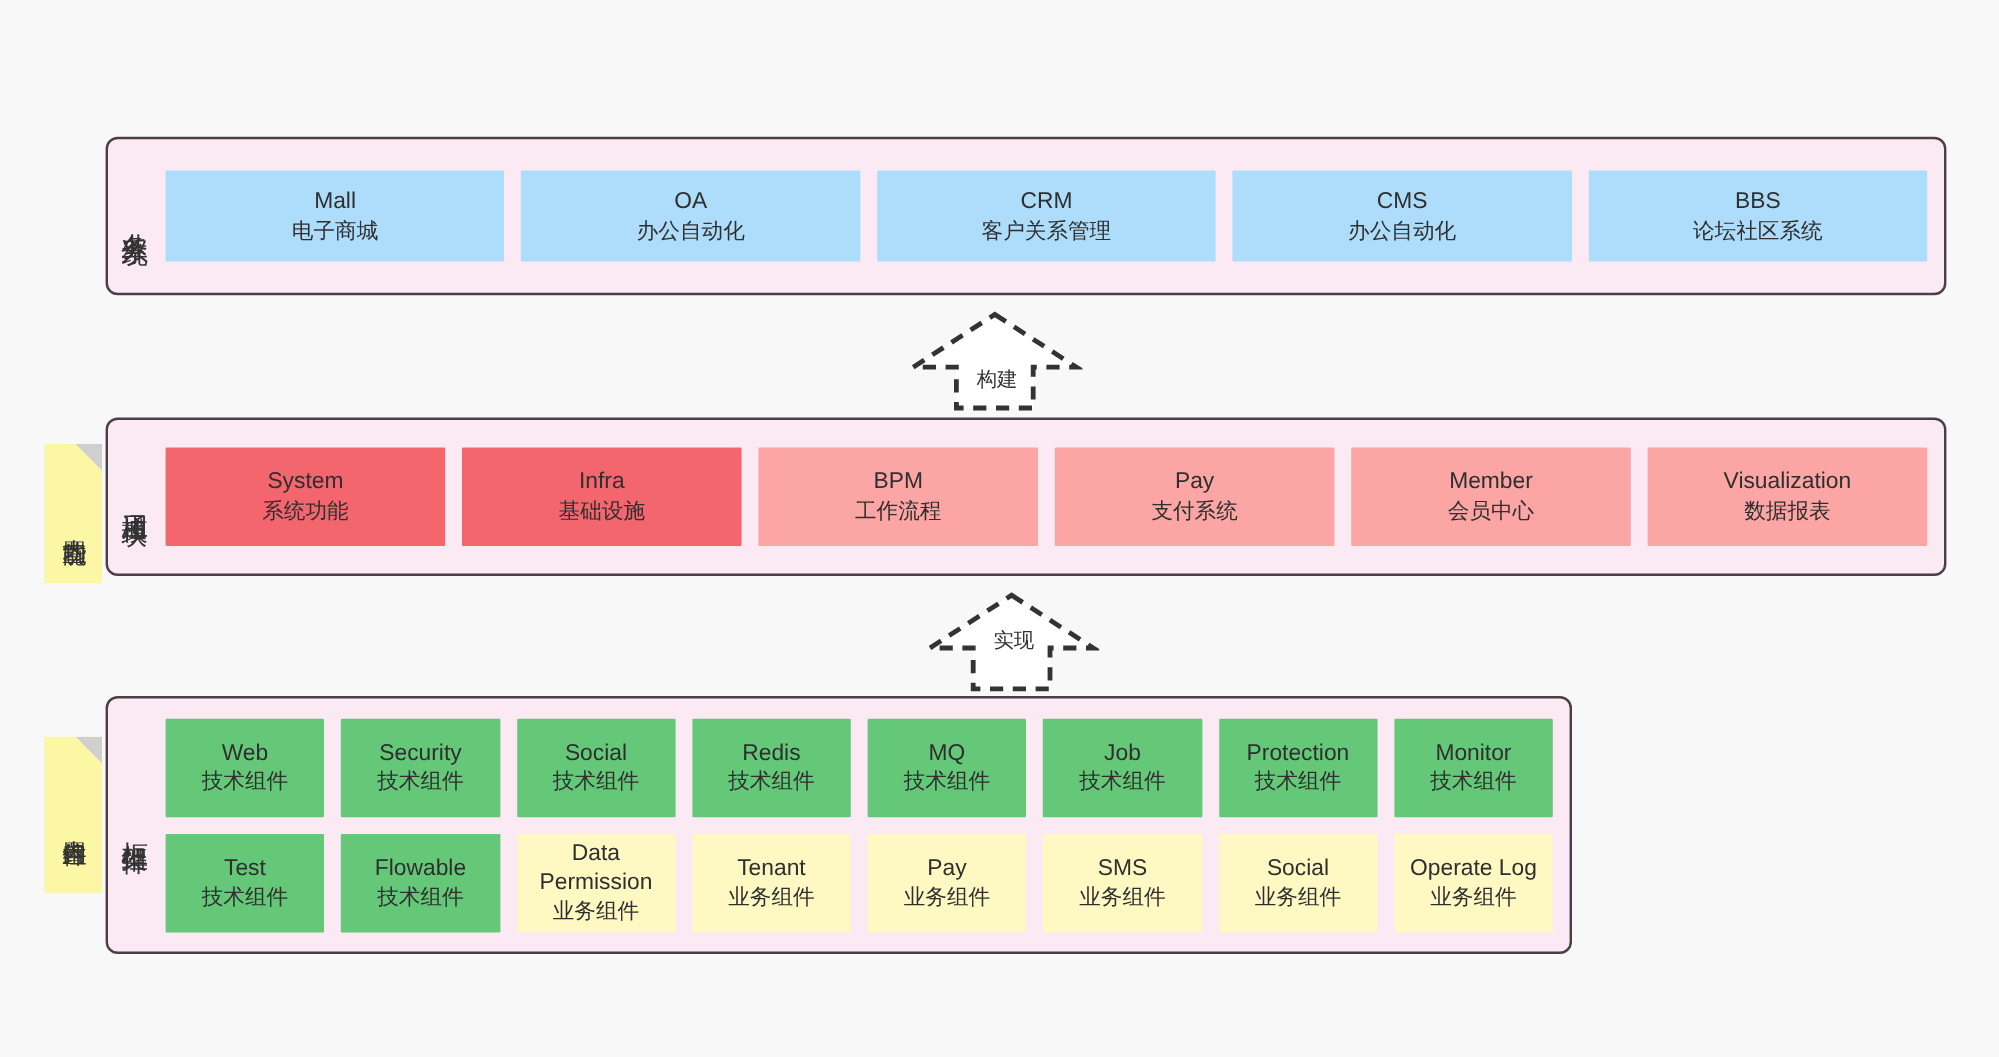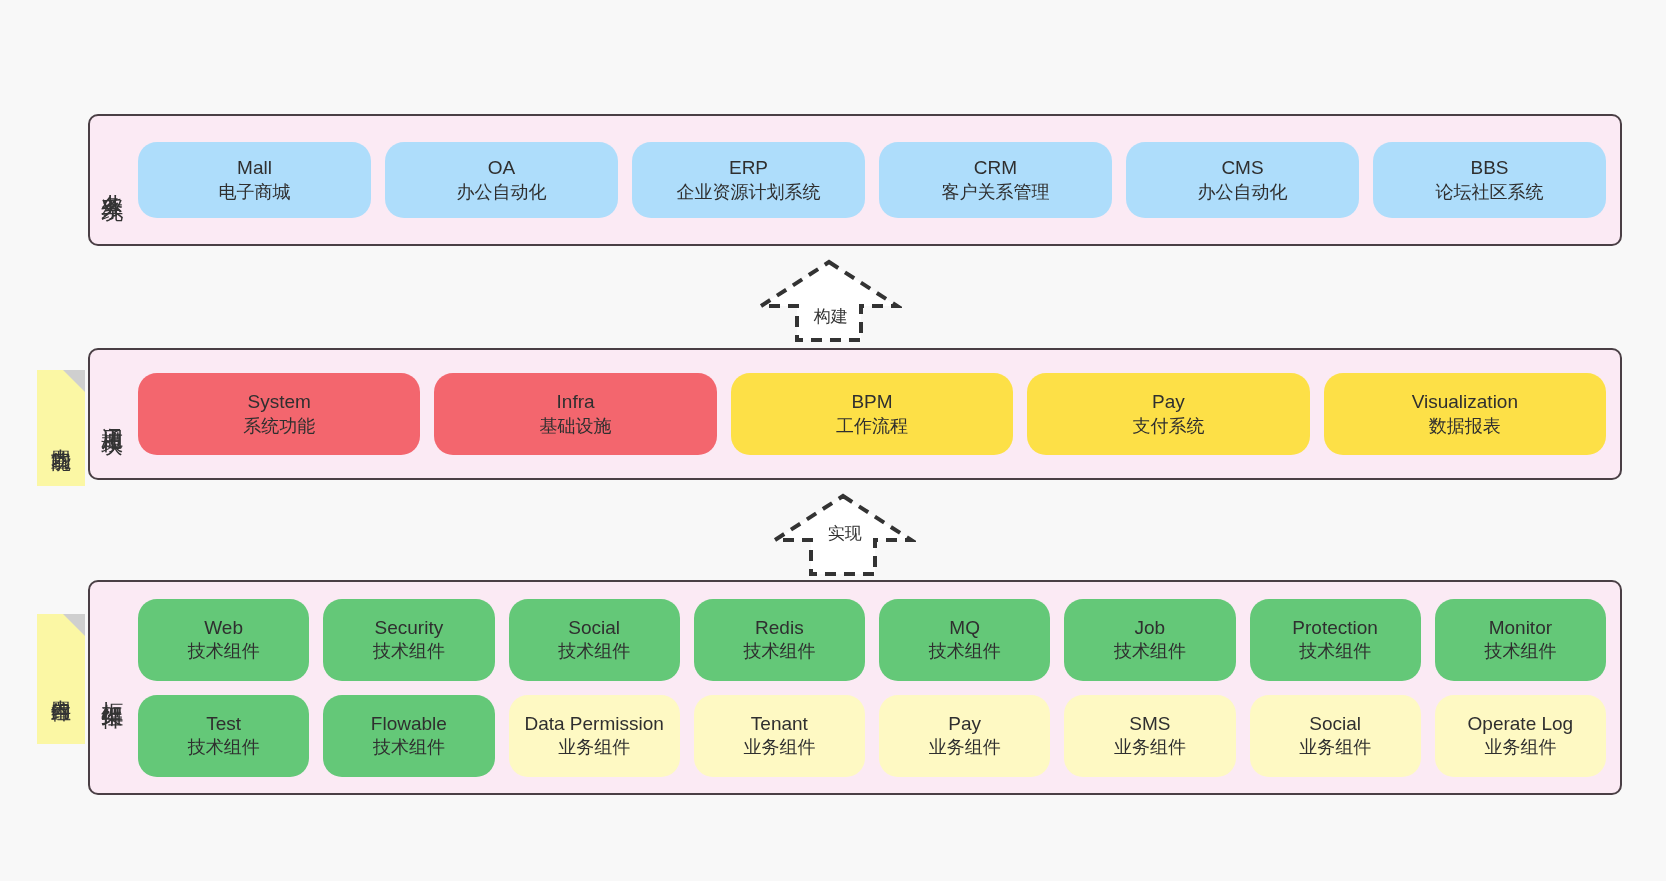--- a/index.html
+++ b/index.html
@@ -53,40 +53,40 @@
   }
   .grid-row{
     display:flex;
     gap:14px;
     justify-content:space-between;
   }
 
   
   .card{
     box-sizing:border-box;
-    border-radius:19px;
+    border-radius:1px;
     display:flex;
     flex-direction:column;
     align-items:center;
     justify-content:center;
     text-align:center;
     color:#2f2f2f;
     line-height:1.28;
     flex:1 1 0;
   }
   .card .c-en{font-size:19px;}
   .card .c-cn{font-size:18px;}
 
   .h-biz .card{height:76px;}
   .h-mod .card{height:82px;}
   .h-fw  .card{height:82px;}
 
   .blue{background:#aeddfb;}
   .red{background:#f3666e;}
-  .pink{background:#fde047;}
+  .pink{background:#fca5a5;}
   .green{background:#64c878;}
   .lgreen{background:#fef9c3;}
 
   
   .tab{
     position:absolute;
     box-sizing:border-box;
     width:48px;
     background:#fbf7a4;
     display:flex;
@@ -131,24 +131,20 @@
     <div class="cards">
       <div class="card blue">
         <span class="c-en">Mall</span>
         <span class="c-cn">电子商城</span>
       </div>
       <div class="card blue">
         <span class="c-en">OA</span>
         <span class="c-cn">办公自动化</span>
       </div>
       <div class="card blue">
-        <span class="c-en">ERP</span>
-        <span class="c-cn">企业资源计划系统</span>
-      </div>
-      <div class="card blue">
         <span class="c-en">CRM</span>
         <span class="c-cn">客户关系管理</span>
       </div>
       <div class="card blue">
         <span class="c-en">CMS</span>
         <span class="c-cn">办公自动化</span>
       </div>
       <div class="card blue">
         <span class="c-en">BBS</span>
         <span class="c-cn">论坛社区系统</span>
@@ -181,39 +177,43 @@
       </div>
       <div class="card pink">
         <span class="c-en">BPM</span>
         <span class="c-cn">工作流程</span>
       </div>
       <div class="card pink">
         <span class="c-en">Pay</span>
         <span class="c-cn">支付系统</span>
       </div>
       <div class="card pink">
+        <span class="c-en">Member</span>
+        <span class="c-cn">会员中心</span>
+      </div>
+      <div class="card pink">
         <span class="c-en">Visualization</span>
         <span class="c-cn">数据报表</span>
       </div>
     </div>
   </div>
 
   <div class="arrow" style="left:771px;top:492px;width:145px;height:86px;">
     <svg width="145" height="86" viewBox="0 0 145 86">
       <path d="M72 4 L140 48 L104 48 L104 82 L40 82 L40 48 L4 48 Z" fill="#ffffff" stroke="#333333" stroke-width="4" stroke-dasharray="11,8" stroke-linejoin="miter"></path>
     </svg>
     <span class="lbl" style="top:30px;">实现</span>
   </div>
 
   <div class="tab" style="left:37px;top:614px;height:130px;">
     <span class="fold"></span>
     <span class="tab-text">内置组件</span>
   </div>
 
-  <div class="layer h-fw" style="left:88px;top:580px;width:1534px;height:215px;">
+  <div class="layer h-fw" style="left:88px;top:580px;width:1222px;height:215px;">
     <div class="layer-title">框架组件</div>
     <div class="grid-cards">
 
       <div class="grid-row">
         <div class="card green">
           <span class="c-en">Web</span>
           <span class="c-cn">技术组件</span>
         </div>
         <div class="card green">
           <span class="c-en">Security</span>

